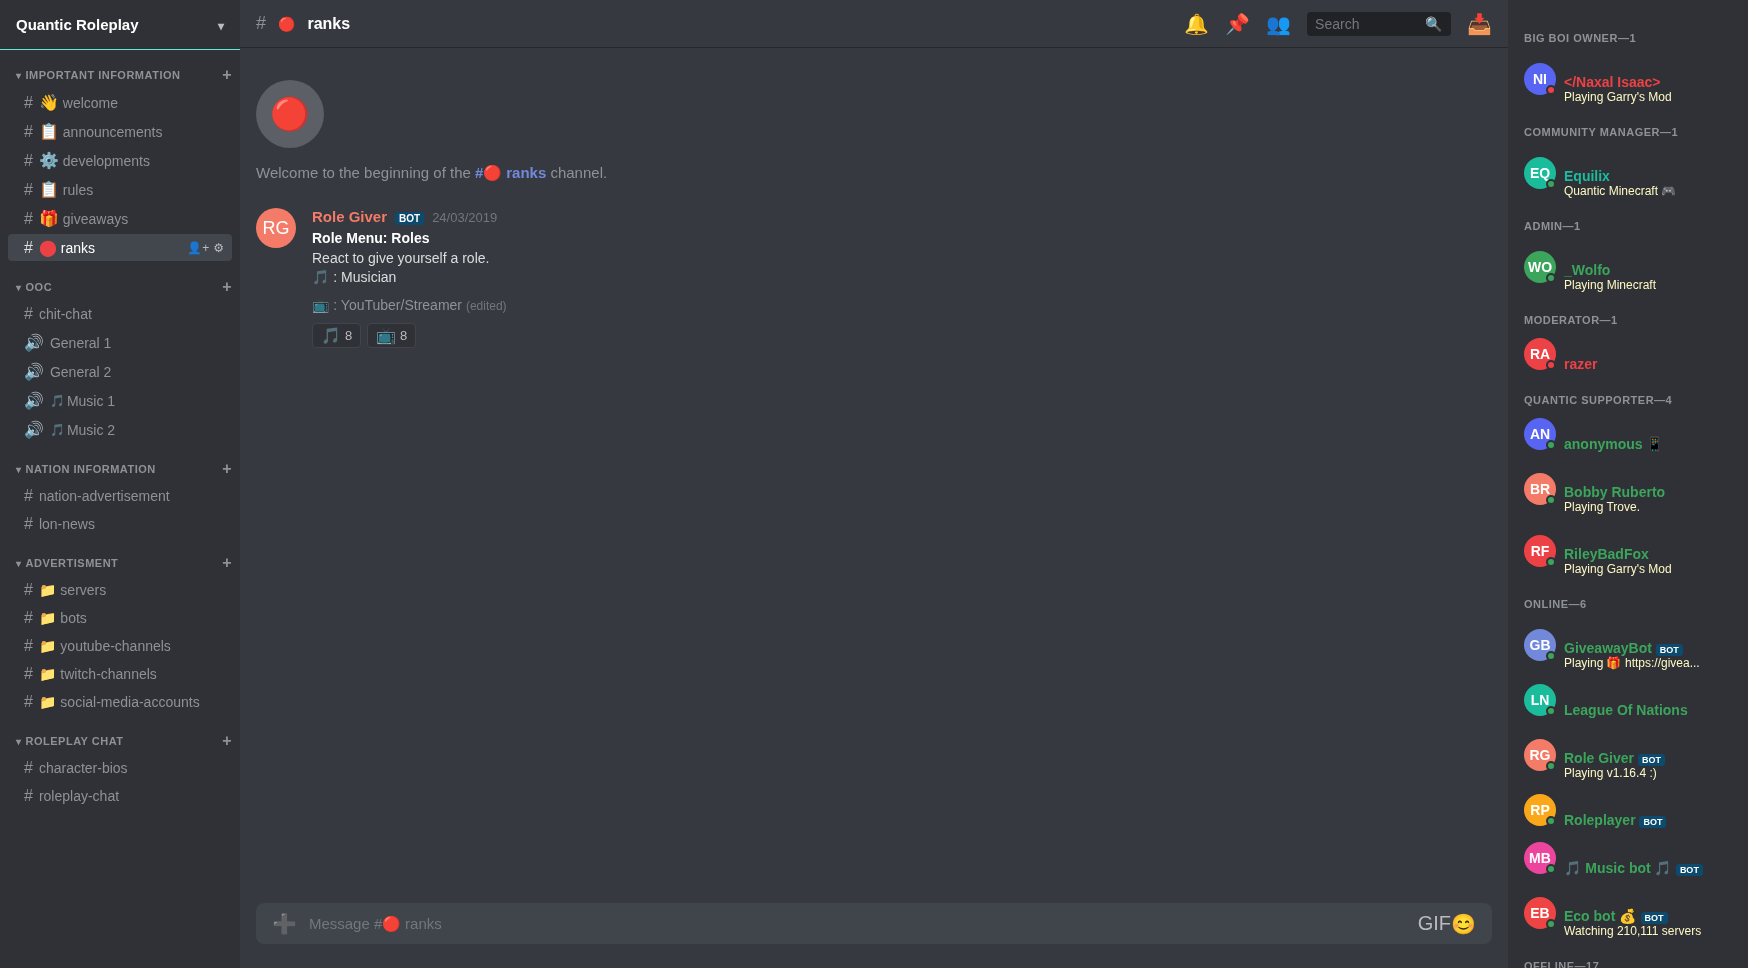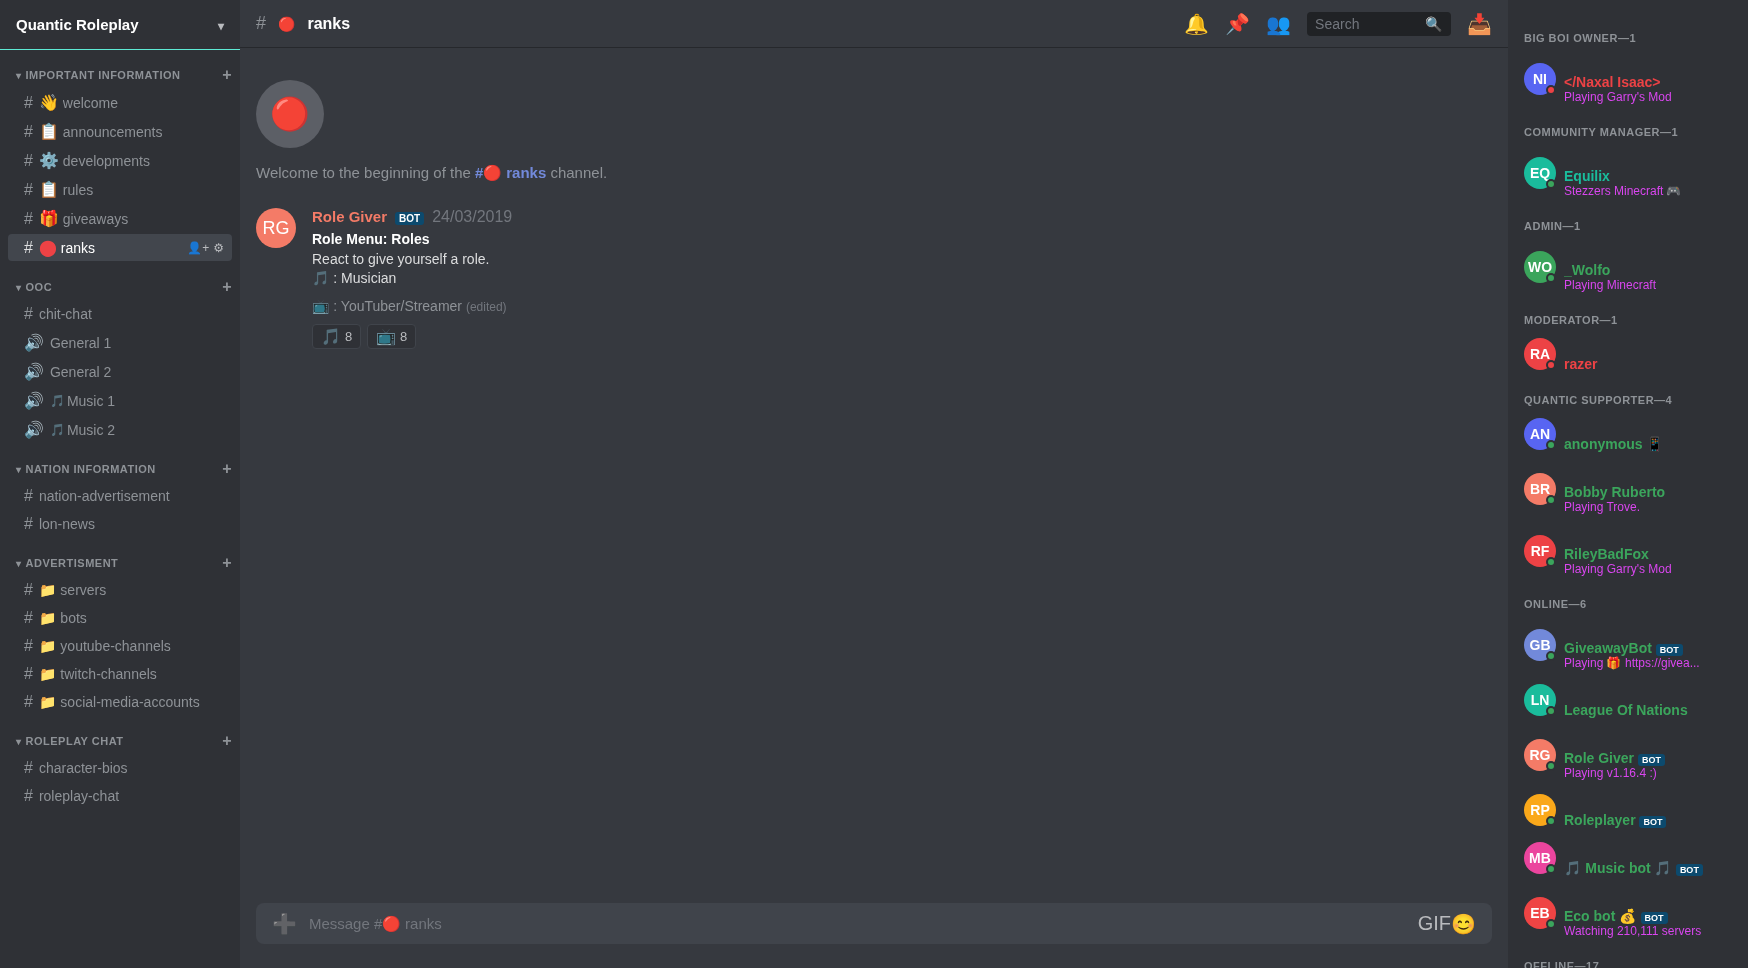--- a/index.html
+++ b/index.html
@@ -141,21 +141,21 @@
       background: #5865f2; display: flex; align-items: center; justify-content: center;
       font-size: 18px; color: #fff; overflow: hidden;
     }
     .message-content { flex: 1; }
     .message-header { display: flex; align-items: baseline; gap: 8px; margin-bottom: 4px; }
     .message-author { font-weight: 600; color: #fff; font-size: 15px; }
     .bot-badge {
       background: #0c4a6e; color: #fff; font-size: 10px; padding: 1px 4px;
       border-radius: 3px; font-weight: 700; text-transform: uppercase;
     }
-    .message-timestamp { color: #72767d; font-size: 16px; }
+    .message-timestamp { color: #72767d; font-size: 13px; }
     .message-text { color: #dcddde; line-height: 1.4; }
     .message-text strong { color: #fff; font-weight: 700; }
 
     .reaction-bar { display: flex; gap: 6px; margin-top: 8px; }
     .reaction {
       background: #2f3136; border: 1px solid #40444b;
       border-radius: 4px; padding: 2px 8px;
       display: flex; align-items: center; gap: 4px;
       font-size: 13px; cursor: pointer; color: #b9bbbe;
     }
@@ -226,21 +226,21 @@
     .status-dot {
       position: absolute; bottom: 0; right: 0;
       width: 10px; height: 10px; border-radius: 50%;
       border: 2px solid #2f3136;
     }
     .status-online { background: #3ba55c; }
     .status-dnd { background: #ed4245; }
     .status-offline { background: #747f8d; }
     .member-info { flex: 1; min-width: 0; margin-top: 20px; }
     .member-name { font-size: 14px; font-weight: 600; overflow: hidden; text-overflow: ellipsis; white-space: nowrap; }
-    .member-sub { font-size: 12px; color: #d946ef; overflow: hidden; text-overflow: ellipsis; white-space: nowrap; }
+    .member-sub { font-size: 12px; color: #fef9c3; overflow: hidden; text-overflow: ellipsis; white-space: nowrap; }
 
     .color-red { color: #ed4245; }
     .color-green { color: #3ba55c; }
     .color-teal { color: #1abc9c; }
 
     .inline-mention { color: #7289da; font-weight: 600; }
 
     .cat-chevron { font-size: 10px; margin-right: 4px; }
   </style>
 </head>
@@ -458,21 +458,21 @@
   </div>
 
   <div class="member-category">COMMUNITY MANAGER—1</div>
   <div class="member-item">
     <div class="member-avatar" style="background:#1abc9c">
       EQ
       <span class="status-dot status-online"></span>
     </div>
     <div class="member-info">
       <div class="member-name color-teal">Equilix</div>
-      <div class="member-sub">Stezzers Minecraft 🎮</div>
+      <div class="member-sub">Quantic Minecraft 🎮</div>
     </div>
   </div>
 
   <div class="member-category">ADMIN—1</div>
   <div class="member-item">
     <div class="member-avatar" style="background:#3ba55c">
       WO
       <span class="status-dot status-online"></span>
     </div>
     <div class="member-info">

